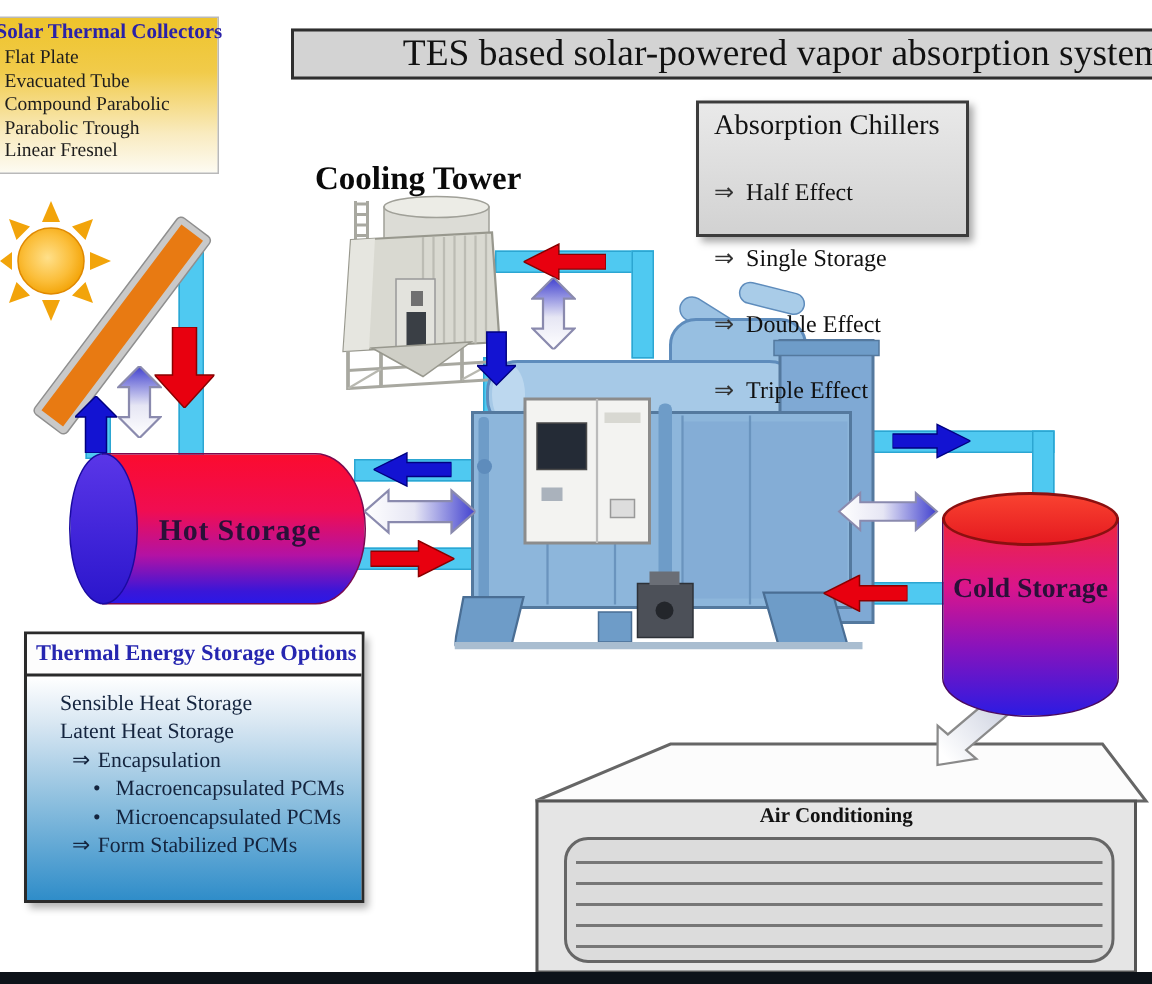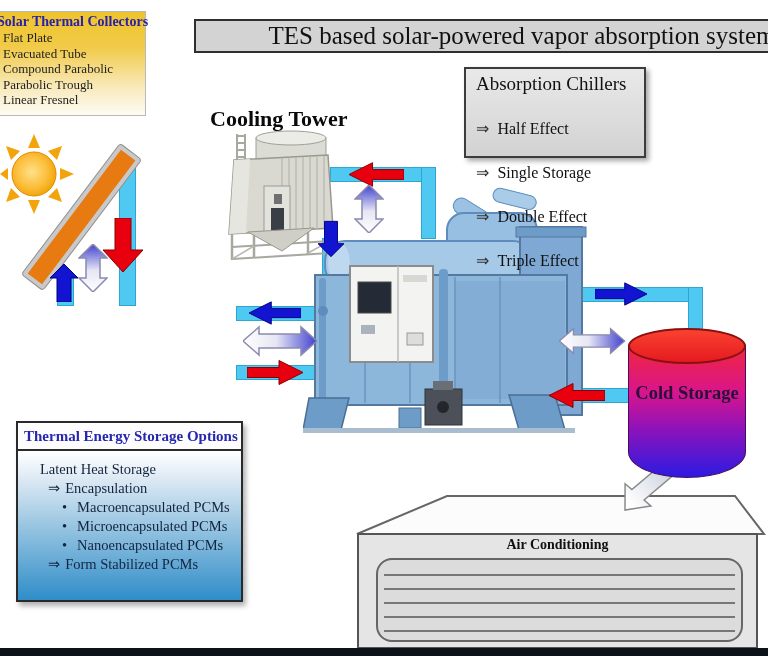--- a/index.html
+++ b/index.html
@@ -121,20 +121,25 @@
     <polygon points="62,74 48,69 57,60" fill="#F2A40A"></polygon>
     <polygon points="34,86 28,72 40,72" fill="#F2A40A"></polygon>
     <polygon points="6,74 11,60 20,69" fill="#F2A40A"></polygon>
     <polygon points="0,46 8,40 8,52" fill="#F2A40A"></polygon>
     <polygon points="6,18 20,23 11,32" fill="#F2A40A"></polygon>
     <circle cx="34" cy="46" r="22" fill="url(#sunGrad)" stroke="#E08900" stroke-width="1"></circle>
   </svg>
 
   <div class="solar-panel"></div>
 
+  <div class="hot-tank">
+    <div class="hot-body"></div>
+    <div class="hot-cap"></div>
+    <div class="tank-label">Hot Storage</div>
+  </div>
 
   <svg class="abs" style="left:224px;top:124px;z-index:2" width="212" height="142" viewBox="0 0 212 142">
     <line x1="13" y1="10" x2="13" y2="108" stroke="#A8A8A0" stroke-width="2"></line>
     <line x1="21" y1="10" x2="21" y2="108" stroke="#A8A8A0" stroke-width="2"></line>
     <line x1="13" y1="12" x2="21" y2="12" stroke="#A8A8A0" stroke-width="2"></line>
     <line x1="13" y1="19" x2="21" y2="19" stroke="#A8A8A0" stroke-width="2"></line>
     <line x1="13" y1="26" x2="21" y2="26" stroke="#A8A8A0" stroke-width="2"></line>
     <line x1="13" y1="33" x2="21" y2="33" stroke="#A8A8A0" stroke-width="2"></line>
     <rect x="32" y="14" width="70" height="22" fill="#DCDCD6" stroke="#A0A098"></rect>
     <ellipse cx="67" cy="14" rx="35" ry="7" fill="#ECECE6" stroke="#A0A098"></ellipse>
@@ -272,24 +277,24 @@
     <div class="chiller-item"><span class="pref">⇒</span><span>Single Storage</span></div>
     <div class="chiller-item"><span class="pref">⇒</span><span>Double Effect</span></div>
     <div class="chiller-item"><span class="pref">⇒</span><span>Triple Effect</span></div>
   </div>
 
   <div class="ct-label">Cooling Tower</div>
 
   <div class="tes-box">
     <div class="tes-title">Thermal Energy Storage Options</div>
     <div class="tes-body">
+      <div class="tes-line tes-plain"><span>Sensible Heat Storage</span></div>
       <div class="tes-line tes-plain"><span>Latent Heat Storage</span></div>
       <div class="tes-line tes-arrow"><span class="pref">⇒</span><span>Encapsulation</span></div>
       <div class="tes-line tes-bullet"><span class="pref">•</span><span>Macroencapsulated PCMs</span></div>
       <div class="tes-line tes-bullet"><span class="pref">•</span><span>Microencapsulated PCMs</span></div>
-      <div class="tes-line tes-bullet"><span class="pref">•</span><span>Nanoencapsulated PCMs</span></div>
       <div class="tes-line tes-arrow"><span class="pref">⇒</span><span>Form Stabilized PCMs</span></div>
     </div>
   </div>
 
   <div class="bottom-bar"></div>
 
 </div>
 
 </body></html>

